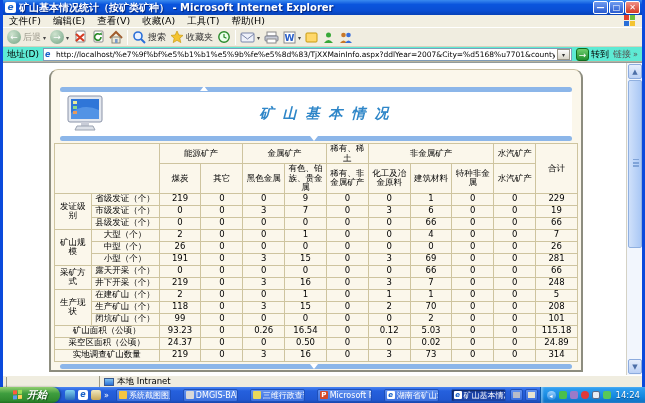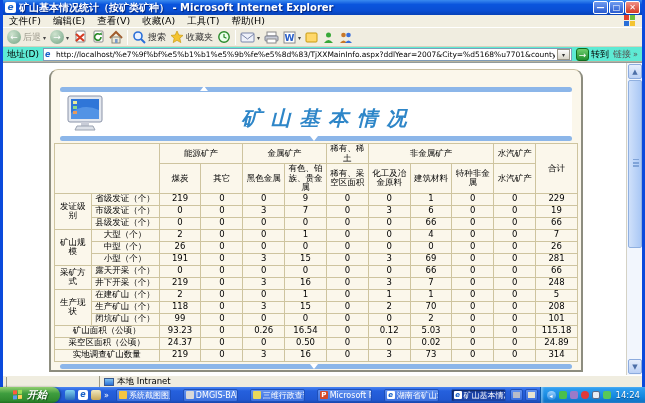--- a/index.html
+++ b/index.html
@@ -80,21 +80,21 @@
     border-radius:9px 9px 0 0; overflow:hidden;
   }
   .panel-gap { height:17px; }
   .bbar { height:5px; background:#8CB6E9; margin:0 9px; border-radius:3px; position:relative; }
   .bbar .notch { position:absolute; top:-1px; width:0; height:0;
     border-left:4px solid transparent; border-right:4px solid transparent; border-bottom:5px solid #fff; }
   .banner { height:44px; background:#fff; margin:0 9px; position:relative; }
   .monitor { position:absolute; left:7px; top:3px; }
   .banner-title {
     position:absolute; left:0; right:0; top:13px; text-align:center;
-    font-size:20px; font-weight:bold; font-style:italic;
+    font-size:14px; font-weight:bold; font-style:italic;
     letter-spacing:9px; text-indent:9px; color:#2E86C8;margin-left:16px;
   }
   .table-wrap { margin:2px 3px 0; }
   table { width:100%; border-collapse:collapse; table-layout:fixed; }
   th,td { border:1px solid #CEC49F; background:#FBF7EB; padding:0 1px;
     font-size:8.5px; font-weight:normal; color:#000; text-align:center; line-height:1.12; }
   thead th { vertical-align:middle; }
   tbody tr { height:12px; }
   .bbar.bottom-bar { margin-top:2px; }
 
@@ -353,21 +353,21 @@
                   <th colspan="1">稀有、稀土</th>
                   <th colspan="3">非金属矿产</th>
                   <th colspan="1">水汽矿产</th>
                   <th rowspan="2">合计</th>
                 </tr>
                 <tr>
                   <th>煤炭</th>
                   <th>其它</th>
                   <th>黑色金属</th>
                   <th>有色、铂族、贵金属</th>
-                  <th>稀有、采空区面积</th>
+                  <th>稀有、非金属矿产</th>
                   <th>化工及冶金原料</th>
                   <th>建筑材料</th>
                   <th>特种非金属</th>
                   <th>水汽矿产</th>
                 </tr>
               </thead>
               <tbody>
                 <tr>
                   <th rowspan="3">发证级别</th>
                   <th>省级发证（个）</th>

